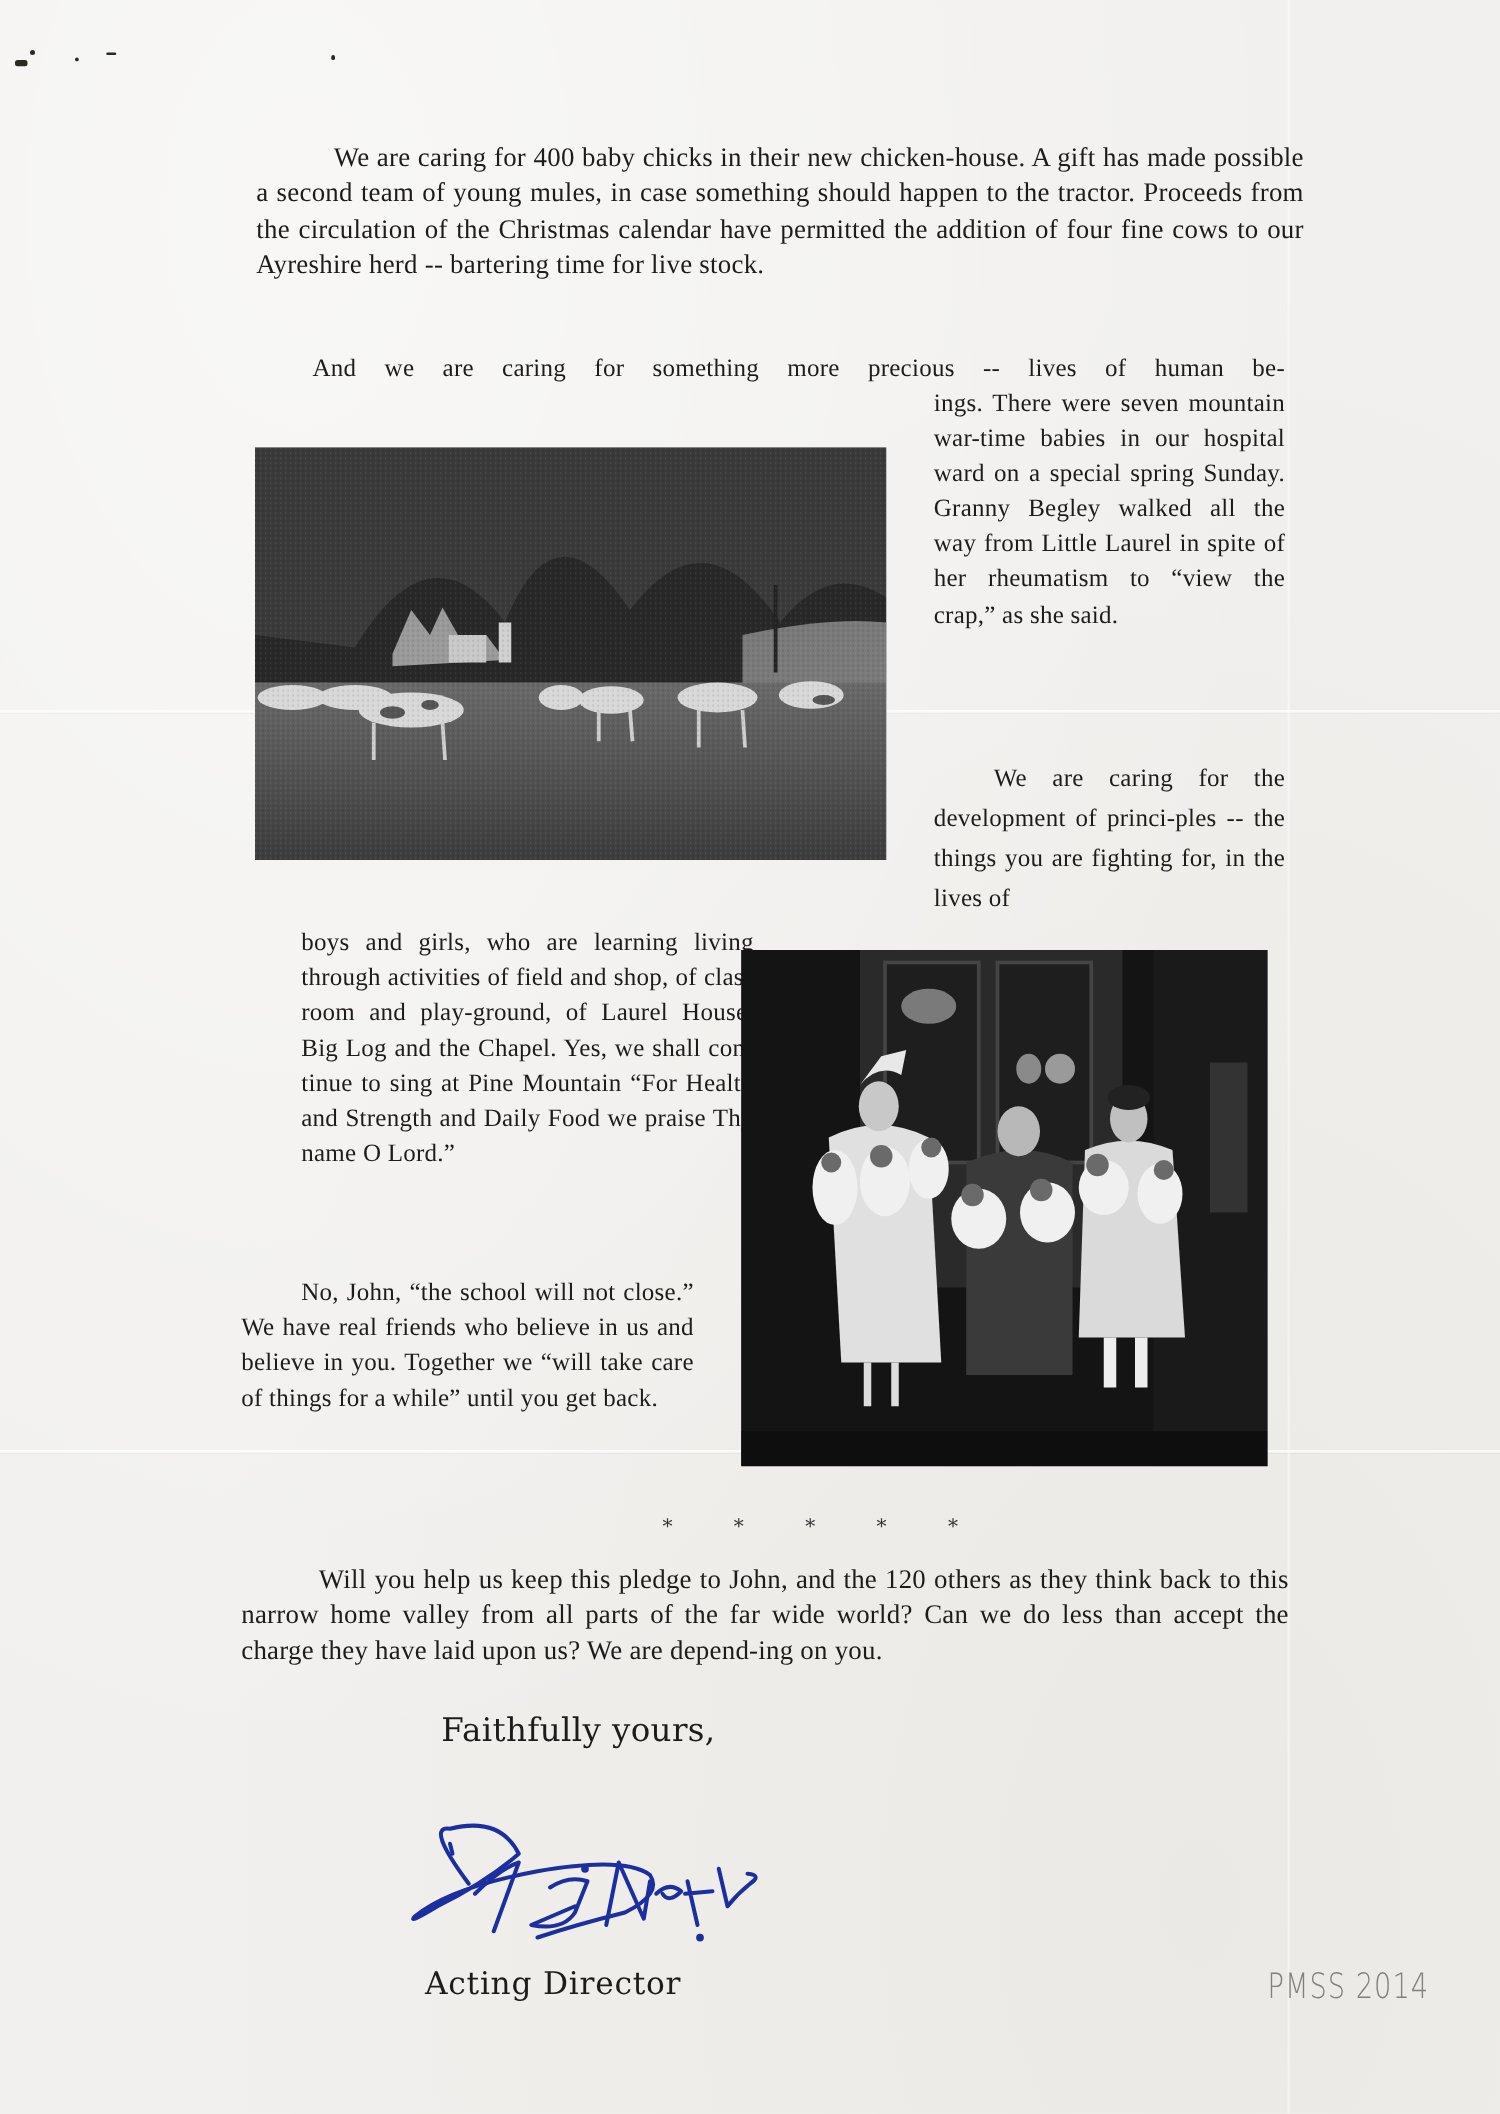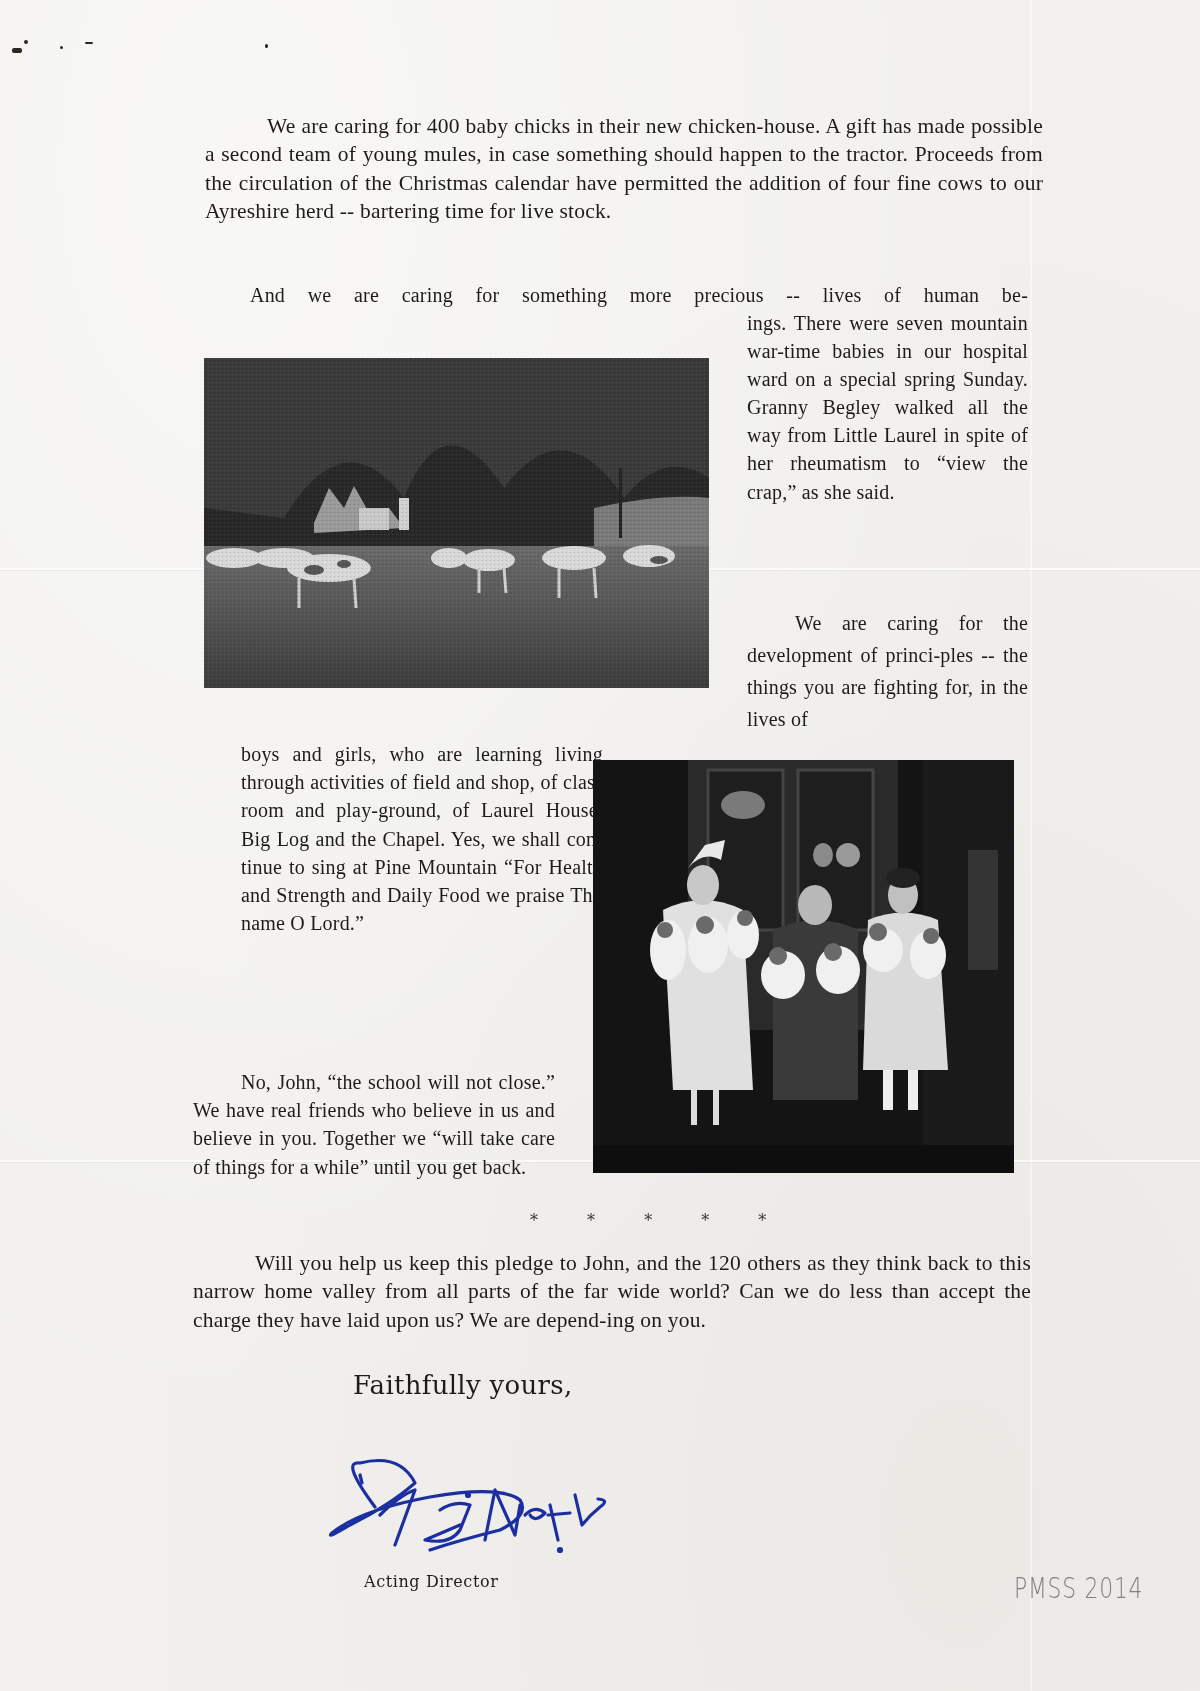--- a/index.html
+++ b/index.html
@@ -25,21 +25,21 @@
   #para2 { left: 188px; top: 281px; width: 840px; font-size: 20px; }
   #para2-rest { left: 747px; top: 309px; width: 281px; font-size: 20px; line-height: 28.1px; }
   #para3 { left: 747px; top: 607px; width: 281px; font-size: 20px; line-height: 32px; }
   #para3-cont { left: 193px; top: 740px; width: 362px; font-size: 20px; line-height: 28.2px; margin-left: 48px; }
   #para4 { left: 193px; top: 1020px; width: 362px; font-size: 20px; line-height: 28.2px; }
   #stars { position: absolute; left: 530px; top: 1211px; font-size: 16px; letter-spacing: 22px; color: #333; }
   #para5 { left: 193px; top: 1249px; width: 838px; font-family: "Liberation Serif", "DejaVu Serif", serif; font-size: 21.5px; line-height: 28.4px; }
 
   #closing { position: absolute; left: 353px; top: 1370px; font-size: 26px; letter-spacing: 0.3px; }
   #signature { position: absolute; left: 320px; top: 1455px; width: 305px; height: 100px; }
-  #title { position: absolute; left: 364px; top: 1572px; font-size: 16px; letter-spacing: 0.6px; }
+  #title { position: absolute; left: 340px; top: 1572px; font-size: 25px; letter-spacing: 0.6px; }
   #watermark { position: absolute; left: 1014px; top: 1572px; font-family: "DejaVu Sans", sans-serif; font-size: 28px; color: #808080; letter-spacing: 1px; transform: scaleX(0.78); transform-origin: left top; font-weight: 300; }
 
   .photo { position: absolute; overflow: hidden; }
   #photo-cows { left: 204px; top: 358px; width: 505px; height: 330px; background: #3a3a3a; }
   #photo-babies { left: 593px; top: 760px; width: 421px; height: 413px; background: #151515; }
   .photo svg { display: block; width: 100%; height: 100%; }
 </style>
 </head>
 <body>
 
@@ -169,21 +169,21 @@
       <circle cx="185" cy="196" r="9"></circle>
         <circle cx="240" cy="192" r="9"></circle>
         <circle cx="285" cy="172" r="9"></circle>
         <circle cx="338" cy="176" r="8"></circle>
     </g>
     <rect y="385" width="421" height="28" fill="#0e0e0e"></rect>
   </svg>
 </div>
 
 <div class="t" id="para4">
-  <p class="ind" style="text-indent:48px;margin-top:48px;">No, John, “the school will not close.” We have real friends who believe in us and believe in you. Together we “will take care of things for a while” until you get back.</p>
+  <p class="ind" style="text-indent:48px;">No, John, “the school will not close.” We have real friends who believe in us and believe in you. Together we “will take care of things for a while” until you get back.</p>
 </div>
 
 <div id="stars">* * * * *</div>
 
 <div class="t" id="para5">
   <p class="ind">Will you help us keep this pledge to John, and the 120 others as they think back to this narrow home valley from all parts of the far wide world? Can we do less than accept the charge they have laid upon us? We are depend-ing on you.</p>
 </div>
 
 <div id="closing">Faithfully yours,</div>
 

